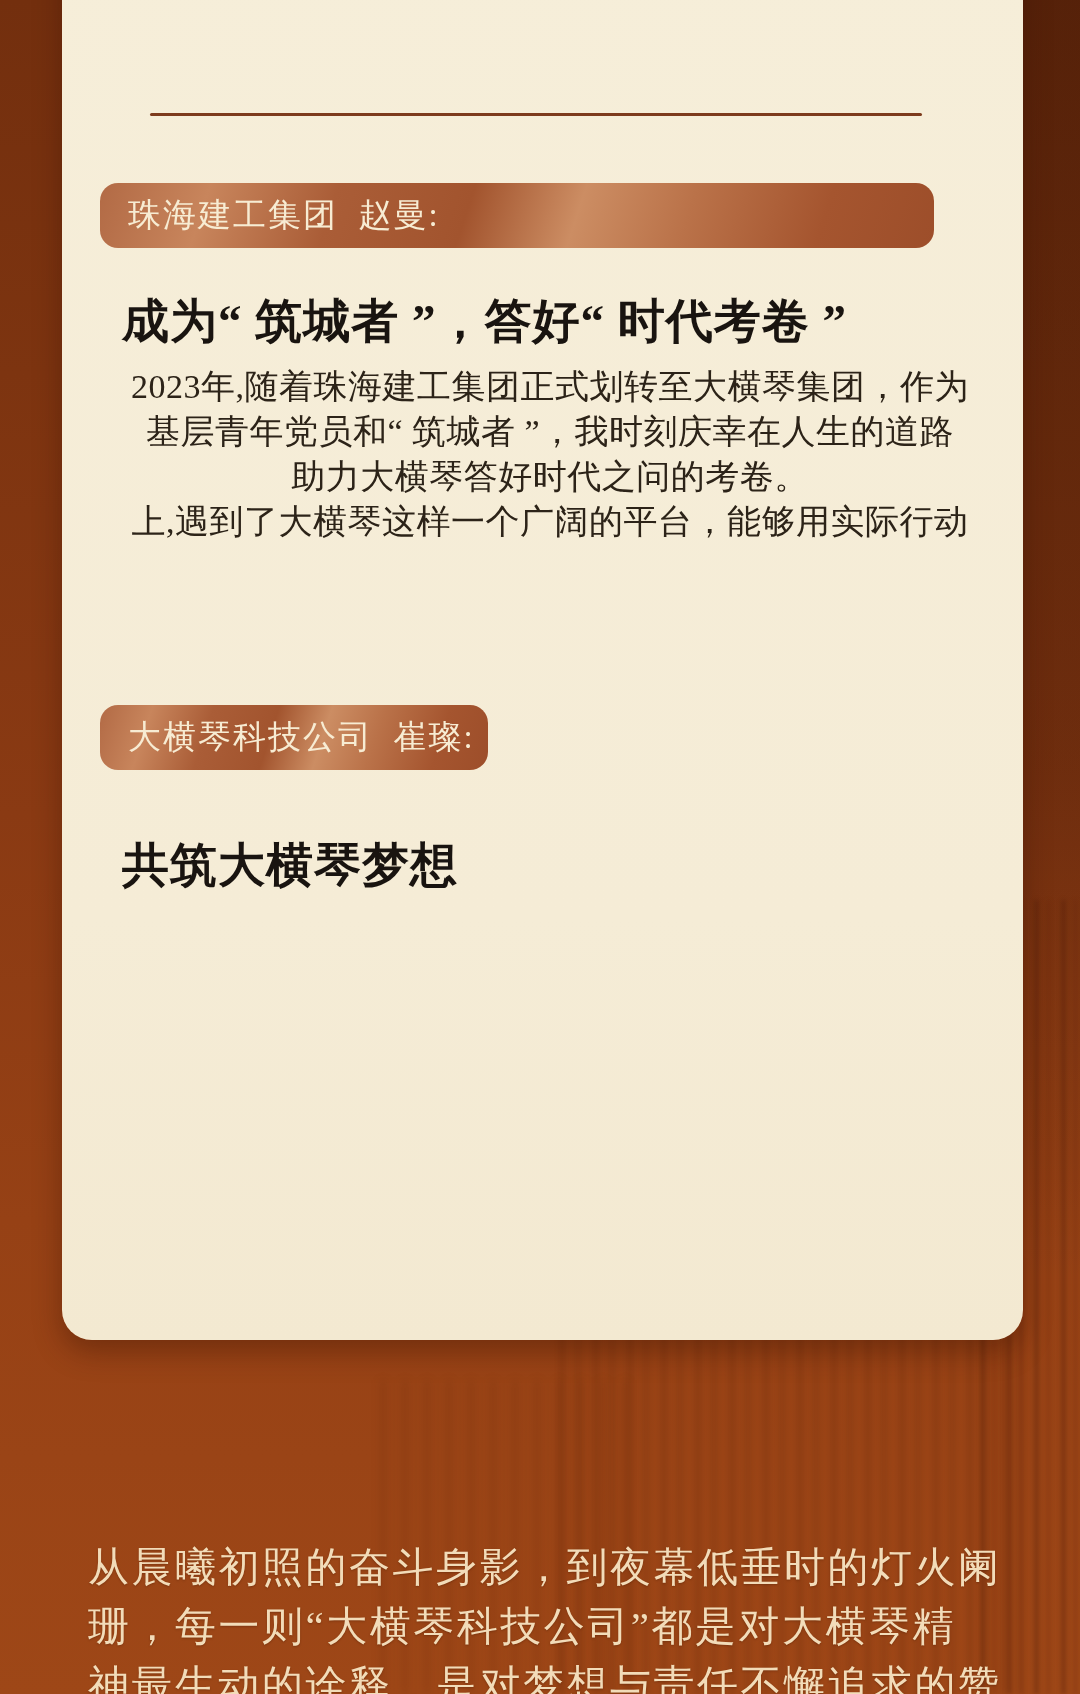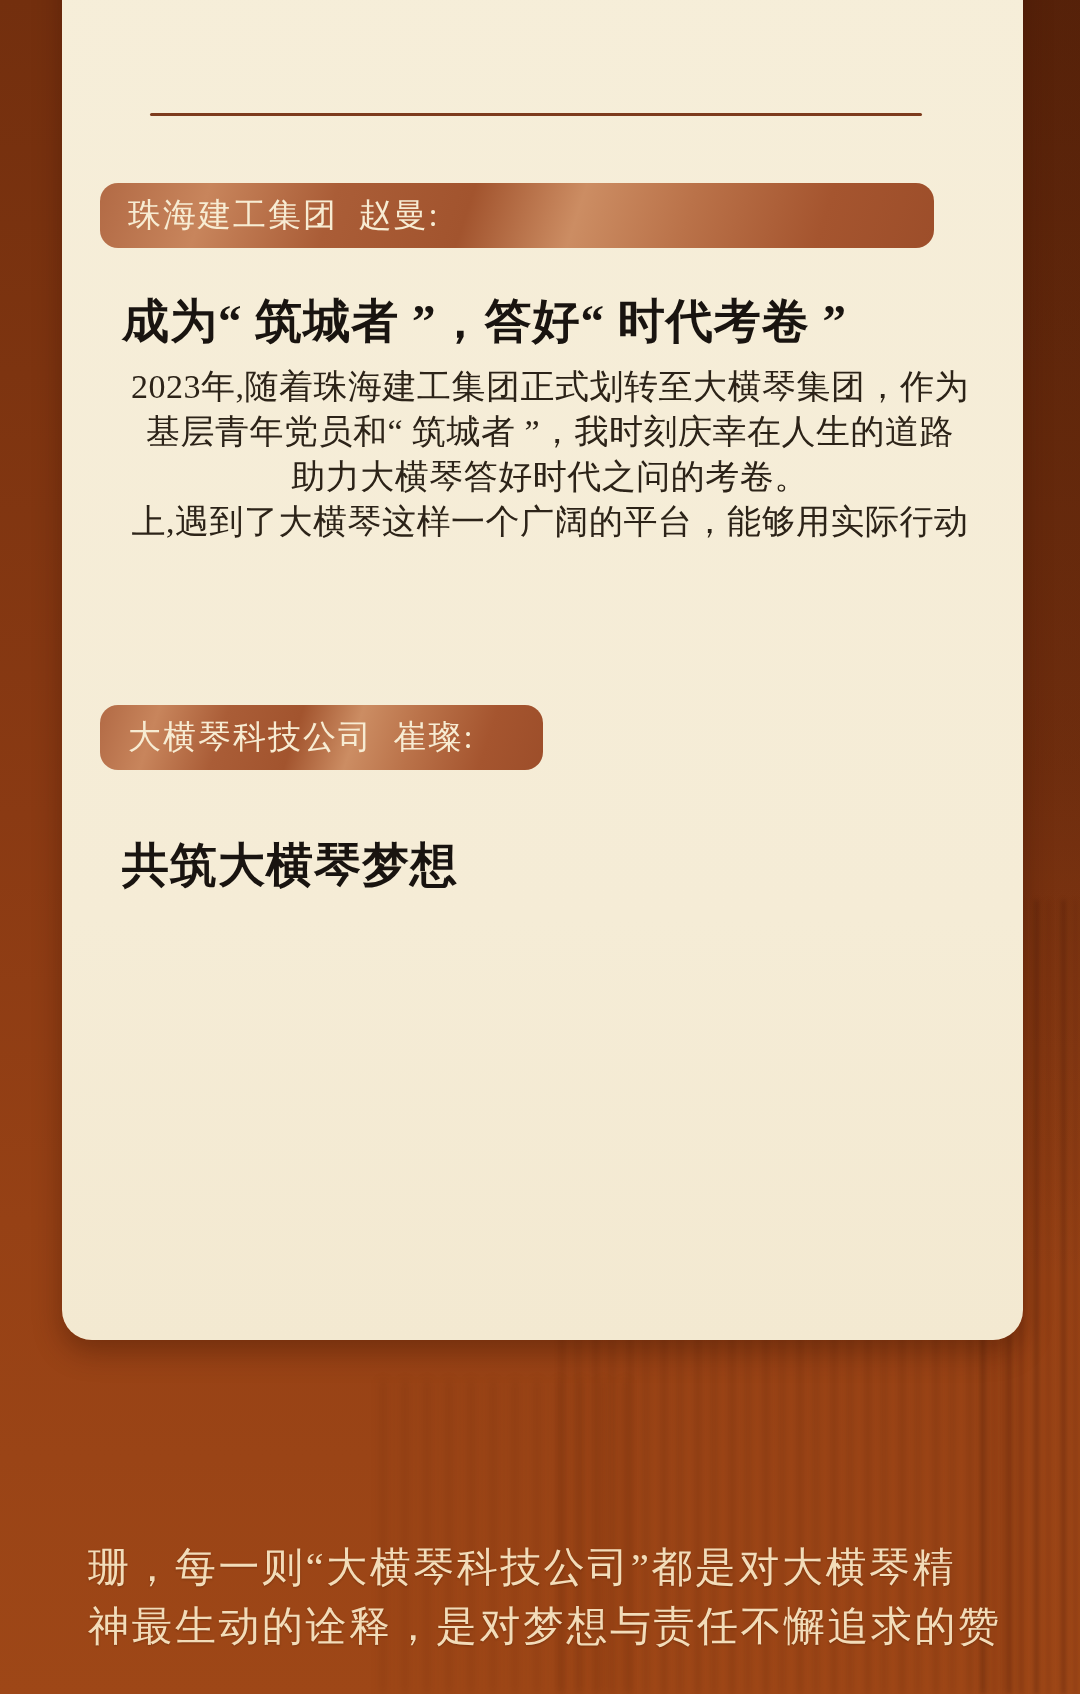--- a/index.html
+++ b/index.html
@@ -66,21 +66,21 @@
   .copper-badge {
     position: absolute; left: 38px; height: 65px;
     border-radius: 18px;
     background: linear-gradient(108deg,
       #b26a45 0%, #c8855c 13%, #aa5d37 28%, #a2542e 44%,
       #cc8d63 57%, #ba7249 70%, #a5552f 86%, #9d4e2a 100%);
     display: flex; align-items: center;
     padding-left: 28px;
   }
   .badge-1 { top: 253px; width: 834px; }
-  .badge-2 { top: 775px; width: 443px; }
+  .badge-2 { top: 775px; width: 388px; }
   .badge-text {
     font-size: 33px; color: #f7ecd3; letter-spacing: 2px; white-space: pre;
     font-family: "Liberation Serif", "DejaVu Serif", serif;
   }
 
   .section-heading {
     position: absolute; left: 60px;
     font-size: 47px; line-height: 58px; font-weight: 700;
     color: #191410; letter-spacing: 1px; white-space: pre;
   }
@@ -136,17 +136,18 @@
     <div class="copper-badge badge-2">
       <span class="badge-text">大横琴科技公司  崔璨:</span>
     </div>
 
     <div class="section-heading heading-2">共筑大横琴梦想</div>
 
 
   </div>
 
   <div class="footer-quote">
+    <div class="quote-line">从晨曦初照的奋斗身影，到夜幕低垂时的灯火阑</div>
     <div class="quote-line">珊，每一则“大横琴科技公司”都是对大横琴精</div>
     <div class="quote-line">神最生动的诠释，是对梦想与责任不懈追求的赞</div>
   </div>
 
 </div>
 
 </body></html>

